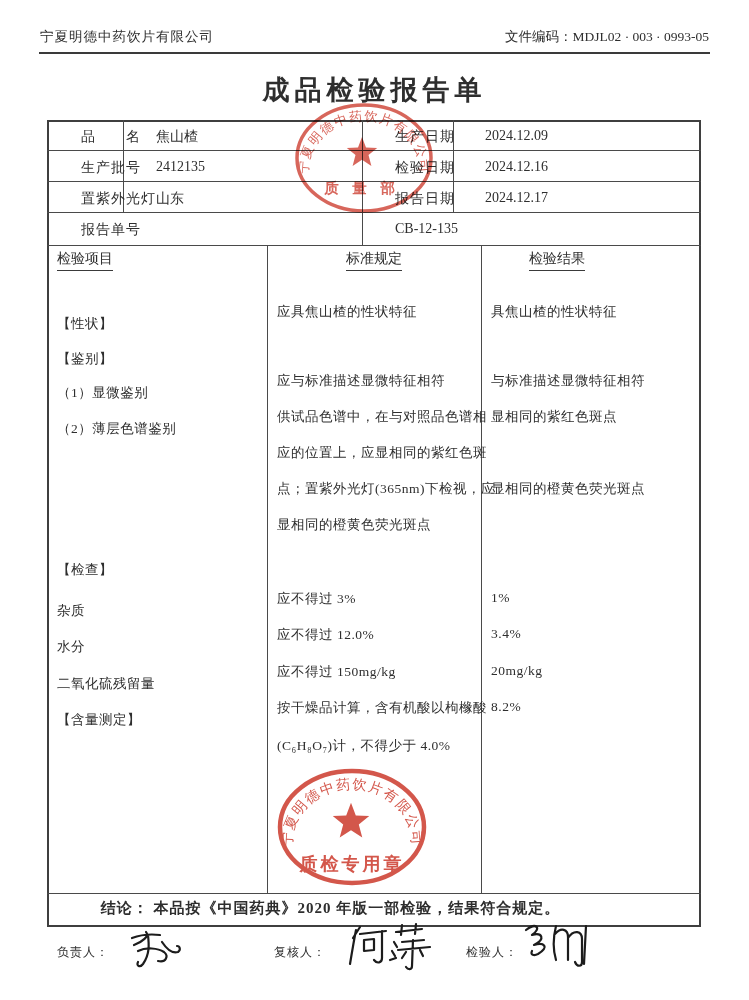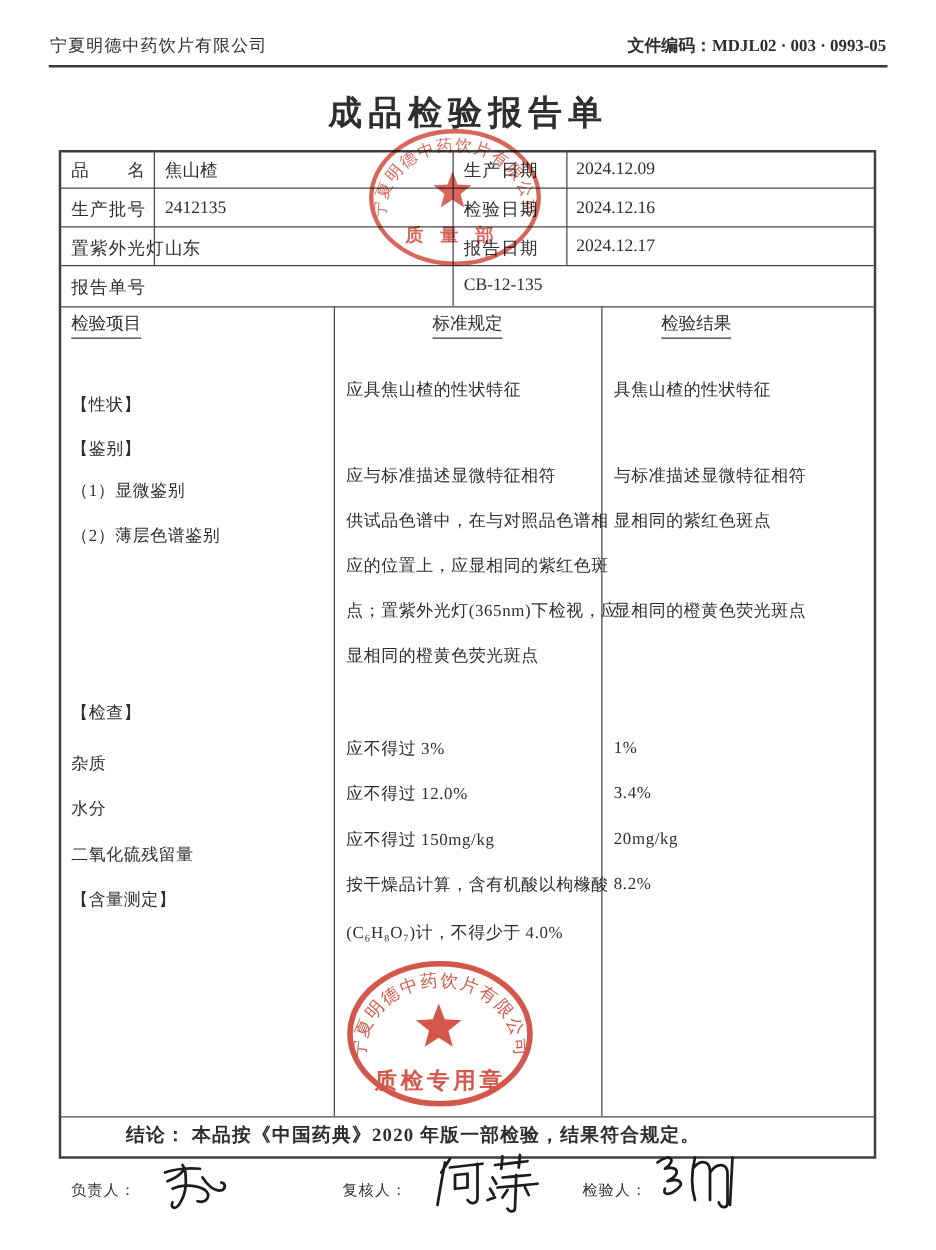--- a/index.html
+++ b/index.html
@@ -2,29 +2,29 @@
 <html><head>
 <meta charset="utf-8">
 <style>
   html,body{margin:0;padding:0;background:#e8e8e8;}
   .page{
     position:relative;width:749px;height:1000px;background:#ffffff;
     font-family:"Liberation Serif","DejaVu Serif",serif;color:#2e2e2e;
     overflow:hidden;margin:0 auto;
   }
   .hdr-company{position:absolute;left:40px;top:28px;font-size:13.5px;letter-spacing:1px;}
-  .hdr-code{position:absolute;right:40px;top:28px;font-size:13.5px;font-weight:bold;}
+  .hdr-code{position:absolute;right:40px;top:28px;font-size:13.5px;}
   .hdr-rule{position:absolute;left:39px;top:52px;width:671px;height:2px;background:#3a3a3a;}
   .title{position:absolute;left:0;top:72px;width:100%;text-align:center;
     font-size:27px;font-weight:bold;letter-spacing:5px;margin:0;}
   
   .tbl-border{position:absolute;left:47px;top:120px;width:654px;height:807px;border:2px solid #3f3f3f;box-sizing:border-box;}
   .hline{position:absolute;height:1px;background:#4a4a4a;left:47px;width:654px;}
   .vline{position:absolute;width:1px;background:#4a4a4a;}
-  .cell{position:absolute;font-size:14px;white-space:nowrap;}
+  .cell{position:absolute;font-size:14px;white-space:nowrap;margin-left:24px;}
   .lbl{letter-spacing:1px;}
   .col-hd{position:absolute;font-size:14px;white-space:nowrap;}
   .col-hd span{display:inline-block;border-bottom:1px solid #3a3a3a;padding-bottom:2px;}
   .c2hd{left:267px;width:214px;text-align:center;}
   .c3hd{left:481px;width:222px;text-align:left;padding-left:48px;}
   .line{position:absolute;font-size:13.5px;white-space:nowrap;letter-spacing:.5px;}
   .c1{left:57px;margin-top:12px;}
   .c2{left:277px;}
   .c3{left:491px;}
   .conclusion{position:absolute;left:47px;top:899px;width:567px;text-align:center;

